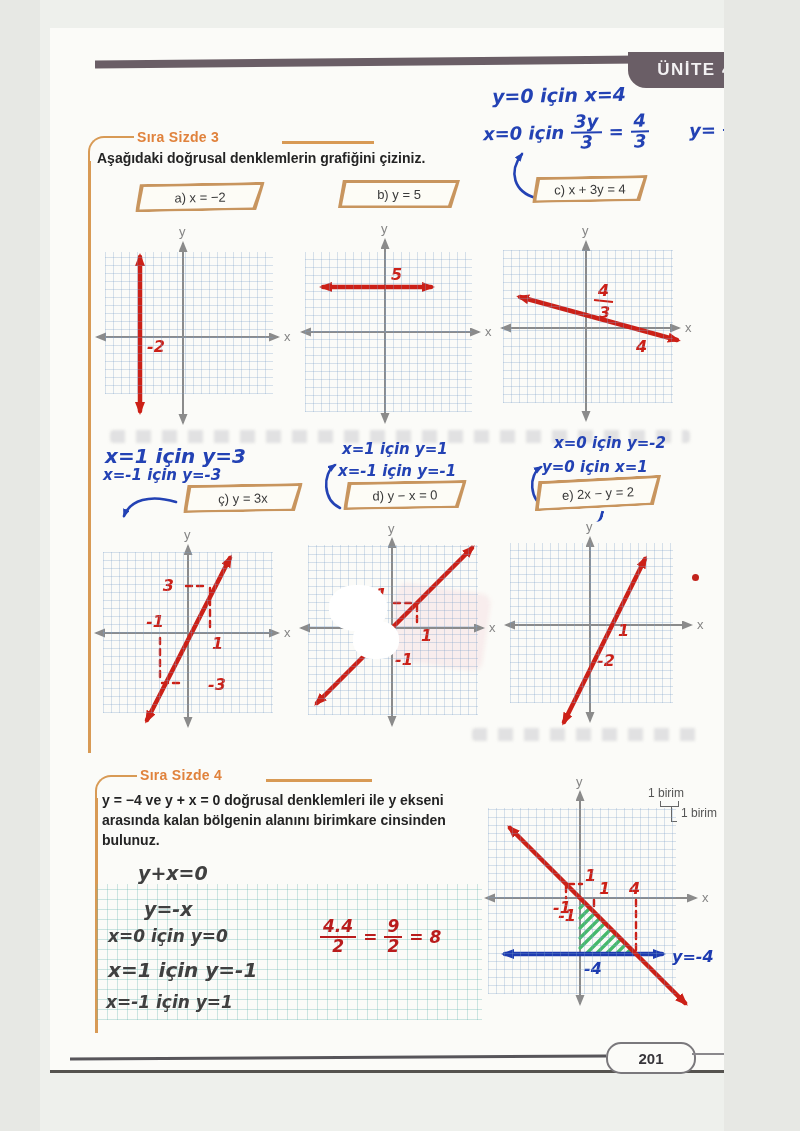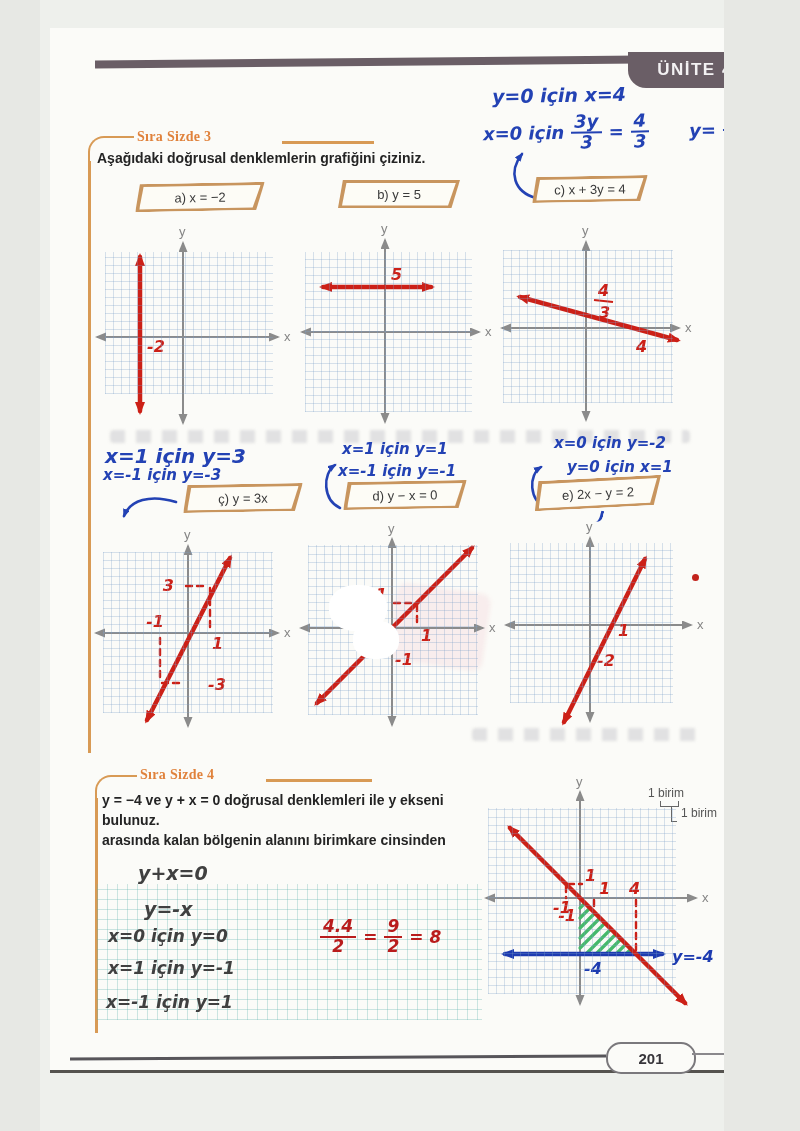--- a/index.html
+++ b/index.html
@@ -12,21 +12,21 @@
   .abs{position:absolute;}
   
   .bar{position:absolute;left:55px;top:58px;width:545px;height:8px;background:#6a5e66;transform:rotate(-0.5deg);}
   .badge{position:absolute;left:588px;top:52px;width:134px;height:36px;background:#6a5e66;
          border-radius:0 0 0 18px;display:flex;align-items:center;justify-content:center;}
   .badge span{color:#f3f1f3;font-weight:bold;font-size:17px;letter-spacing:1.5px;}
   
   .ocorner{position:absolute;border-left:2.5px solid #d89a55;border-top:2.5px solid #d89a55;
            border-top-left-radius:16px;}
   .oline{position:absolute;background:#d89a55;}
-  .stitle{position:absolute;color:#e0823c;font-weight:bold;font-size:14px;letter-spacing:.3px;font-family:Liberation Serif, serif;}
+  .stitle{position:absolute;color:#e0823c;font-weight:bold;font-size:14px;letter-spacing:.3px;}
   .prompt{position:absolute;color:#242424;font-weight:bold;font-size:14px;line-height:20px;}
   
   .tbox{position:absolute;}
   .tbox .bg{position:absolute;inset:0;background:#c8955e;
             clip-path:polygon(4% 0,100% 0,93% 100%,0 100%);}
   .tbox .in{position:absolute;inset:2.5px 4px;background:#fdfcf6;
             clip-path:polygon(4% 0,100% 0,93% 100%,0 100%);}
   .tbox .tx{position:absolute;inset:0;display:flex;align-items:center;justify-content:center;
             font-size:13px;color:#3a3a3a;}
   
@@ -197,21 +197,21 @@
   <div class="ghost" style="left:70px;top:430px;width:580px;height:13px;"></div>
   <div class="ghost" style="left:432px;top:728px;width:228px;height:13px;"></div>
   <div class="stamp" style="left:352px;top:588px;width:95px;height:78px;"></div>
 
   
   <div class="hb" style="left:65px;top:444px;font-size:20px;">x=1 için y=3</div>
   <div class="hb" style="left:63px;top:466px;font-size:15px;">x=-1 için y=-3</div>
   <div class="hb" style="left:302px;top:440px;font-size:15px;">x=1 için y=1</div>
   <div class="hb" style="left:298px;top:462px;font-size:15px;">x=-1 için y=-1</div>
   <div class="hb" style="left:514px;top:434px;font-size:15px;">x=0 için y=-2</div>
-  <div class="hb" style="left:527px;top:458px;font-size:15px;">y=0 için x=1</div>
+  <div class="hb" style="left:502px;top:458px;font-size:15px;">y=0 için x=1</div>
   <svg class="abs" style="left:76px;top:492px;" width="64" height="34">
     <path class="ia" d="M60,10 C34,2 14,8 8,24" marker-end="url(#mbs)"></path>
   </svg>
   <svg class="abs" style="left:278px;top:460px;" width="28" height="52">
     <path class="ia" d="M22,48 C5,40 4,14 17,5" marker-end="url(#mbs)"></path>
   </svg>
   <svg class="abs" style="left:484px;top:462px;" width="28" height="50">
     <path class="ia" d="M22,46 C5,38 4,13 17,5" marker-end="url(#mbs)"></path>
   </svg>
 
@@ -291,30 +291,30 @@
   <div class="abs" style="left:652px;top:574px;width:7px;height:7px;border-radius:50%;background:#c2231c;"></div>
   <div class="abs" style="left:698px;top:606px;width:46px;height:4px;background:#c0201a;transform:rotate(-14deg);border-radius:2px;"></div>
 
   
   <div class="ocorner" style="left:55px;top:775px;width:40px;height:24px;"></div>
   <div class="oline" style="left:55px;top:798px;width:2.5px;height:235px;"></div>
   <div class="stitle" style="left:100px;top:767px;">Sıra Sizde 4</div>
   <div class="oline" style="left:226px;top:779px;width:106px;height:2.5px;"></div>
   <div class="prompt" style="left:62px;top:790px;width:362px;">
     <span style="display:block;">y = −4 ve y + x = 0 doğrusal denklemleri ile y ekseni</span>
+    <span style="display:block;">arasında kalan bölgenin alanını birimkare cinsinden</span>
     <span style="display:block;">bulunuz.</span>
-    <span style="display:block;">arasında kalan bölgenin alanını birimkare cinsinden</span>
   </div>
 
   
   <div class="tgrid" style="left:57px;top:884px;width:385px;height:136px;"></div>
   <div class="hr" style="left:98px;top:862px;font-size:19px;">y+x=0</div>
   <div class="hr" style="left:104px;top:898px;font-size:19px;">y=-x</div>
   <div class="hr" style="left:68px;top:926px;font-size:17px;">x=0 için y=0</div>
-  <div class="hr" style="left:68px;top:958px;font-size:17px;">x=1 için y=-1</div>
+  <div class="hr" style="left:68px;top:958px;font-size:20px;">x=1 için y=-1</div>
   <div class="hr" style="left:66px;top:992px;font-size:17px;">x=-1 için y=1</div>
   <div class="hg inkrow" style="left:280px;top:918px;font-size:17px;">
     <span class="frac">
         <span class="n">4.4</span>
         <span class="d">2</span>
       </span>
     <span>=</span>
     <span class="frac">
         <span class="n">9</span>
         <span class="d">2</span>

